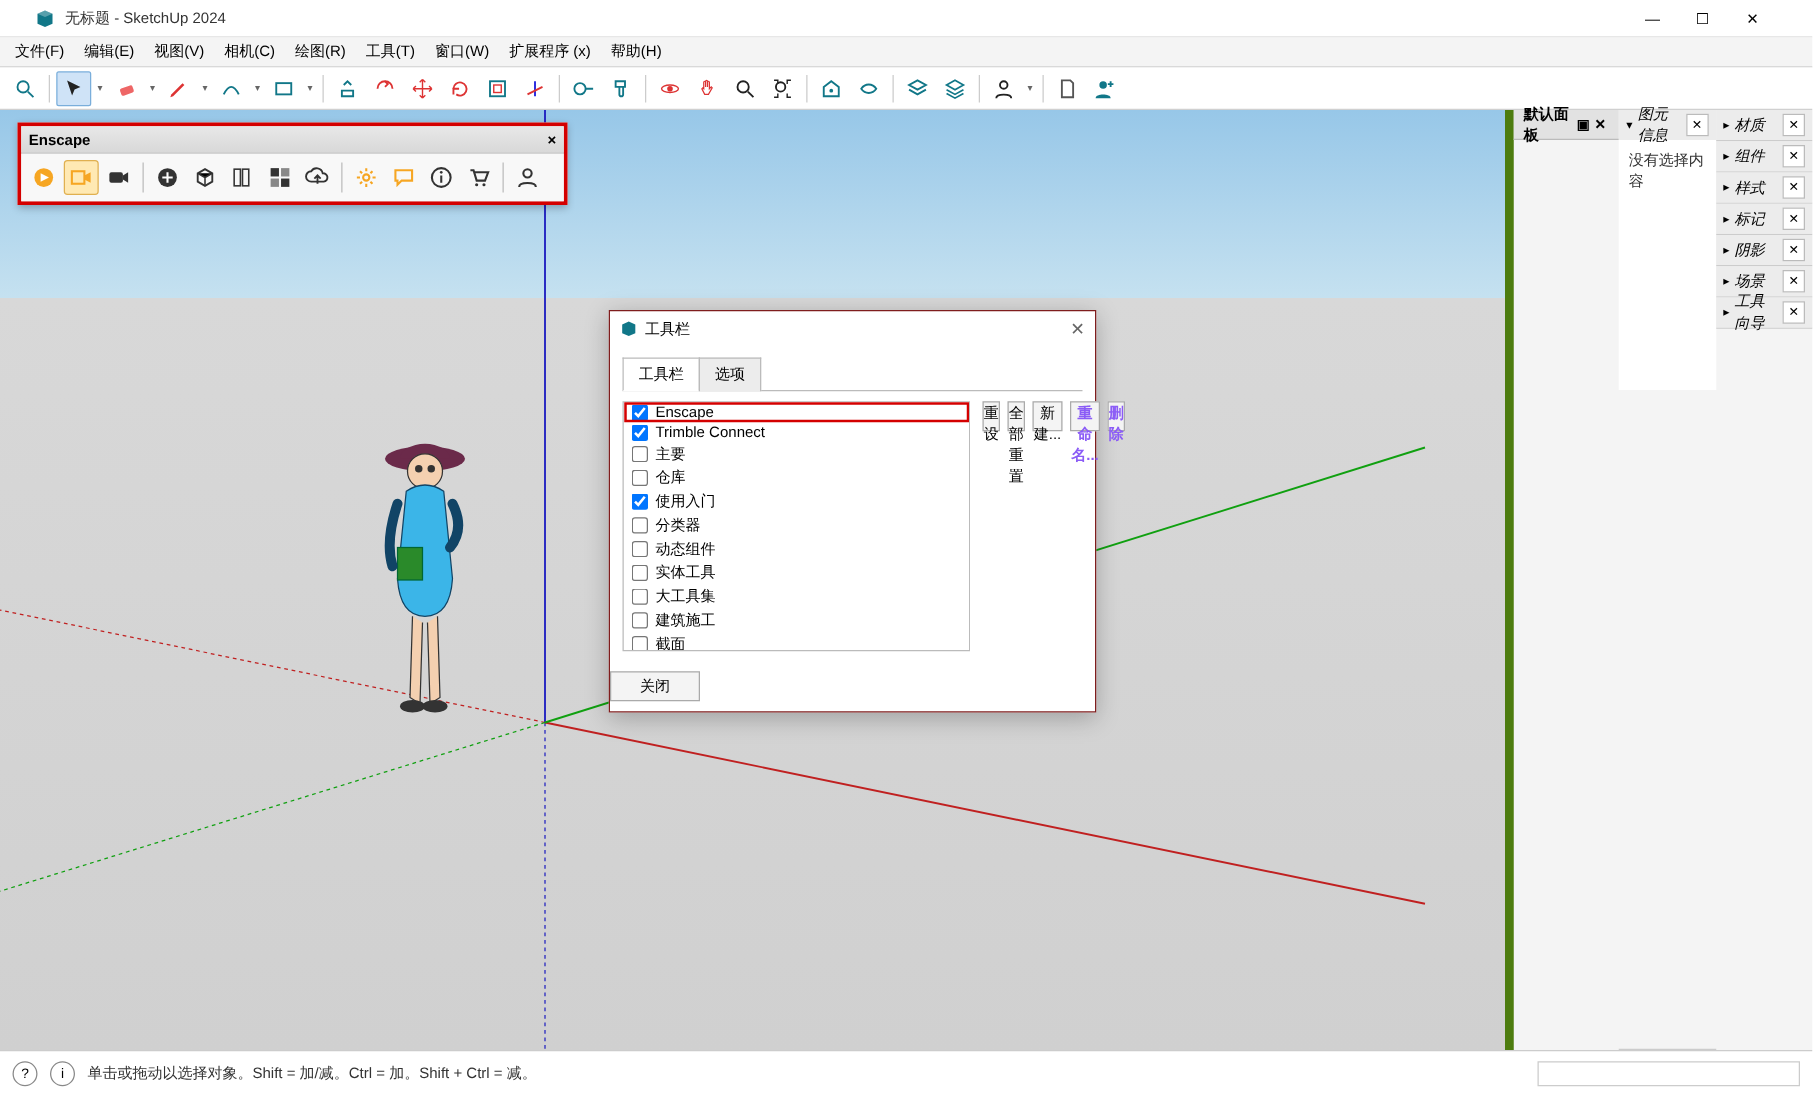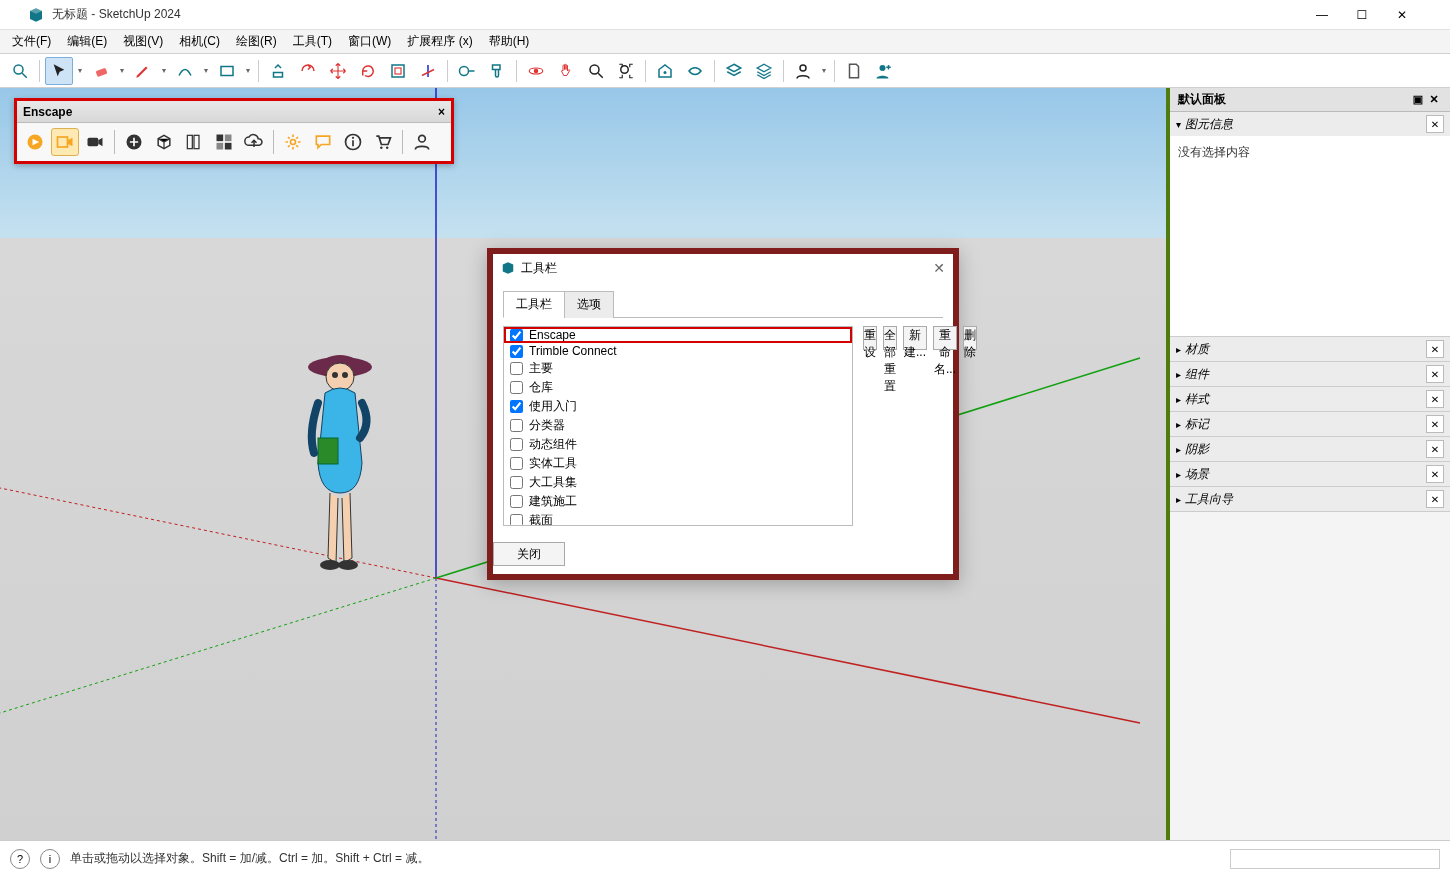--- a/index.html
+++ b/index.html
@@ -19,21 +19,21 @@
 .toolbar { height: 34px; background: #fff; border-bottom: 1px solid #d0d0d0; display:flex; align-items:center; padding: 0 6px; gap: 2px; }
 .toolbar .tbtn { width: 28px; height: 28px; display:flex; align-items:center; justify-content:center; border-radius: 2px; position:relative; }
 .toolbar .tbtn.active { background: #cfe3f7; border: 1px solid #7aaedb; }
 .toolbar .sep { width: 1px; height: 22px; background: #ccc; margin: 0 3px; }
 .toolbar .drop { width:10px; display:flex; align-items:center; justify-content:center; font-size:8px; color:#666; }
 
 
 .workspace { position:absolute; top:88px; left:0; right:0; bottom:36px; display:flex; }
 .viewport { flex:1; position:relative; overflow:hidden; }
 .sky { position:absolute; inset:0; background: linear-gradient(#97c7e8 0%, #c5e1f0 20%, #d8d8d8 20%, #d0d0d0 100%); }
-.side { width: 284px; background:#f4f4f4; border-left: 4px solid #4d7c0f; display:flex; flex-direction:column; }
+.side { width: 246px; background:#f4f4f4; border-left: 7px solid #4d7c0f; display:flex; flex-direction:row; }
 
 
 .ens-float { position:absolute; top: 10px; left: 14px; width: 440px; border: 3px solid #d40000; background: #f0f0f0; box-shadow: 0 2px 6px rgba(0,0,0,0.25); }
 .ens-title { height: 22px; background: linear-gradient(#e8e8e8, #d8d8d8); display:flex; align-items:center; padding: 0 6px; font-size:12px; font-weight:bold; border-bottom: 1px solid #bbb; }
 .ens-title .spacer { flex:1 }
 .ens-title .close { font-size:12px; cursor:pointer; }
 .ens-row { height: 38px; display:flex; align-items:center; padding: 0 4px; gap:2px; background:#f8f8f8; }
 .ens-row .ebtn { width:28px; height:28px; display:flex; align-items:center; justify-content:center; border-radius:3px; }
 .ens-row .ebtn.hl { background:#ffe9b3; border:1px solid #e0b050; }
 .ens-row .sep { width:1px; height:24px; background:#bbb; margin:0 3px; }
@@ -43,36 +43,36 @@
 .side-header .sp { flex:1 }
 .side-header .ic { width:16px; height:16px; display:flex; align-items:center; justify-content:center; font-size:11px; cursor:pointer; }
 .side-section { border-bottom: 1px solid #ccc; }
 .side-sec-h { height: 24px; background:#ececec; display:flex; align-items:center; padding: 0 6px; font-size:12px; gap:4px; cursor:pointer; }
 .side-sec-h .chev { font-size:10px; }
 .side-sec-h .lbl { flex:1;font-style:italic; }
 .side-sec-h .xbtn { width:18px; height:18px; border:1px solid #bbb; background:#fff; display:flex; align-items:center; justify-content:center; font-size:10px; }
 .side-body { background:#fff; padding: 8px; font-size:12px; color:#333; min-height: 200px; }
 
 
-.dialog { position:absolute; top: 160px; left: 487px; width: 472px; background:#fff; border: 6px solid #7f1d1d; box-shadow: 0 4px 18px rgba(0,0,0,0.25); font-size:12px; }
+.dialog { position:absolute; top: 160px; left: 487px; width: 390px; background:#fff; border: 1px solid #7f1d1d; box-shadow: 0 4px 18px rgba(0,0,0,0.25); font-size:12px; }
 .dlg-title { height: 28px; display:flex; align-items:center; padding: 0 8px; gap:6px; }
 .dlg-title .t { flex:1; }
 .dlg-title .dclose { font-size: 14px; color:#666; cursor:pointer; }
 .dlg-body { padding: 8px 10px; }
 .dlg-tabs { display:flex; border-bottom:1px solid #bbb; }
 .dlg-tab { padding: 4px 12px; border:1px solid #bbb; border-bottom:none; background:#ececec; margin-right:-1px; position:relative; top:1px; cursor:pointer; }
 .dlg-tab.active { background:#fff; border-bottom:1px solid #fff; }
 .dlg-content { display:flex; gap:10px; padding-top:8px; }
 .dlg-list { flex:1; border:1px solid #bbb; height: 200px; overflow:auto; background:#fff; position:relative; }
 .dlg-list .row { display:flex; align-items:center; gap:6px; padding: 1px 6px; }
 .dlg-list .row.hl { outline: 2px solid #d40000; outline-offset: -2px; }
 .dlg-list input[type=checkbox]{ width:13px; height:13px; }
 .dlg-btns { width: 80px; display:flex; flex-direction:row; gap:6px; }
 .dlg-btns button { height:24px; font-size:12px; border:1px solid #aaa; background:#f4f4f4; cursor:pointer; }
-.dlg-btns button:disabled { color:#000000; }
+.dlg-btns button:disabled { color:#8b5cf6;font-weight:bold; }
 .dlg-footer { display:flex; justify-content:flex-start; padding: 8px 0; }
 .dlg-footer button { width:72px; height:24px; font-size:12px; border:1px solid #aaa; background:#f4f4f4; cursor:pointer; }
 
 
 .status { position:absolute; bottom:0; left:0; right:0; height:36px; border-top:1px solid #ccc; background:#fff; display:flex; align-items:center; padding: 0 10px; gap:10px; font-size:12px; }
 .status .sicn { width:20px; height:20px; border:1px solid #888; border-radius:50%; display:flex; align-items:center; justify-content:center; font-size:11px; }
 .status .msg { flex:1; color:#333; }
 .status .vbox { width:210px; height:20px; border:1px solid #ccc; background:#fff; }
 .person { position:absolute; left:290px; top:255px; }
 </style>

